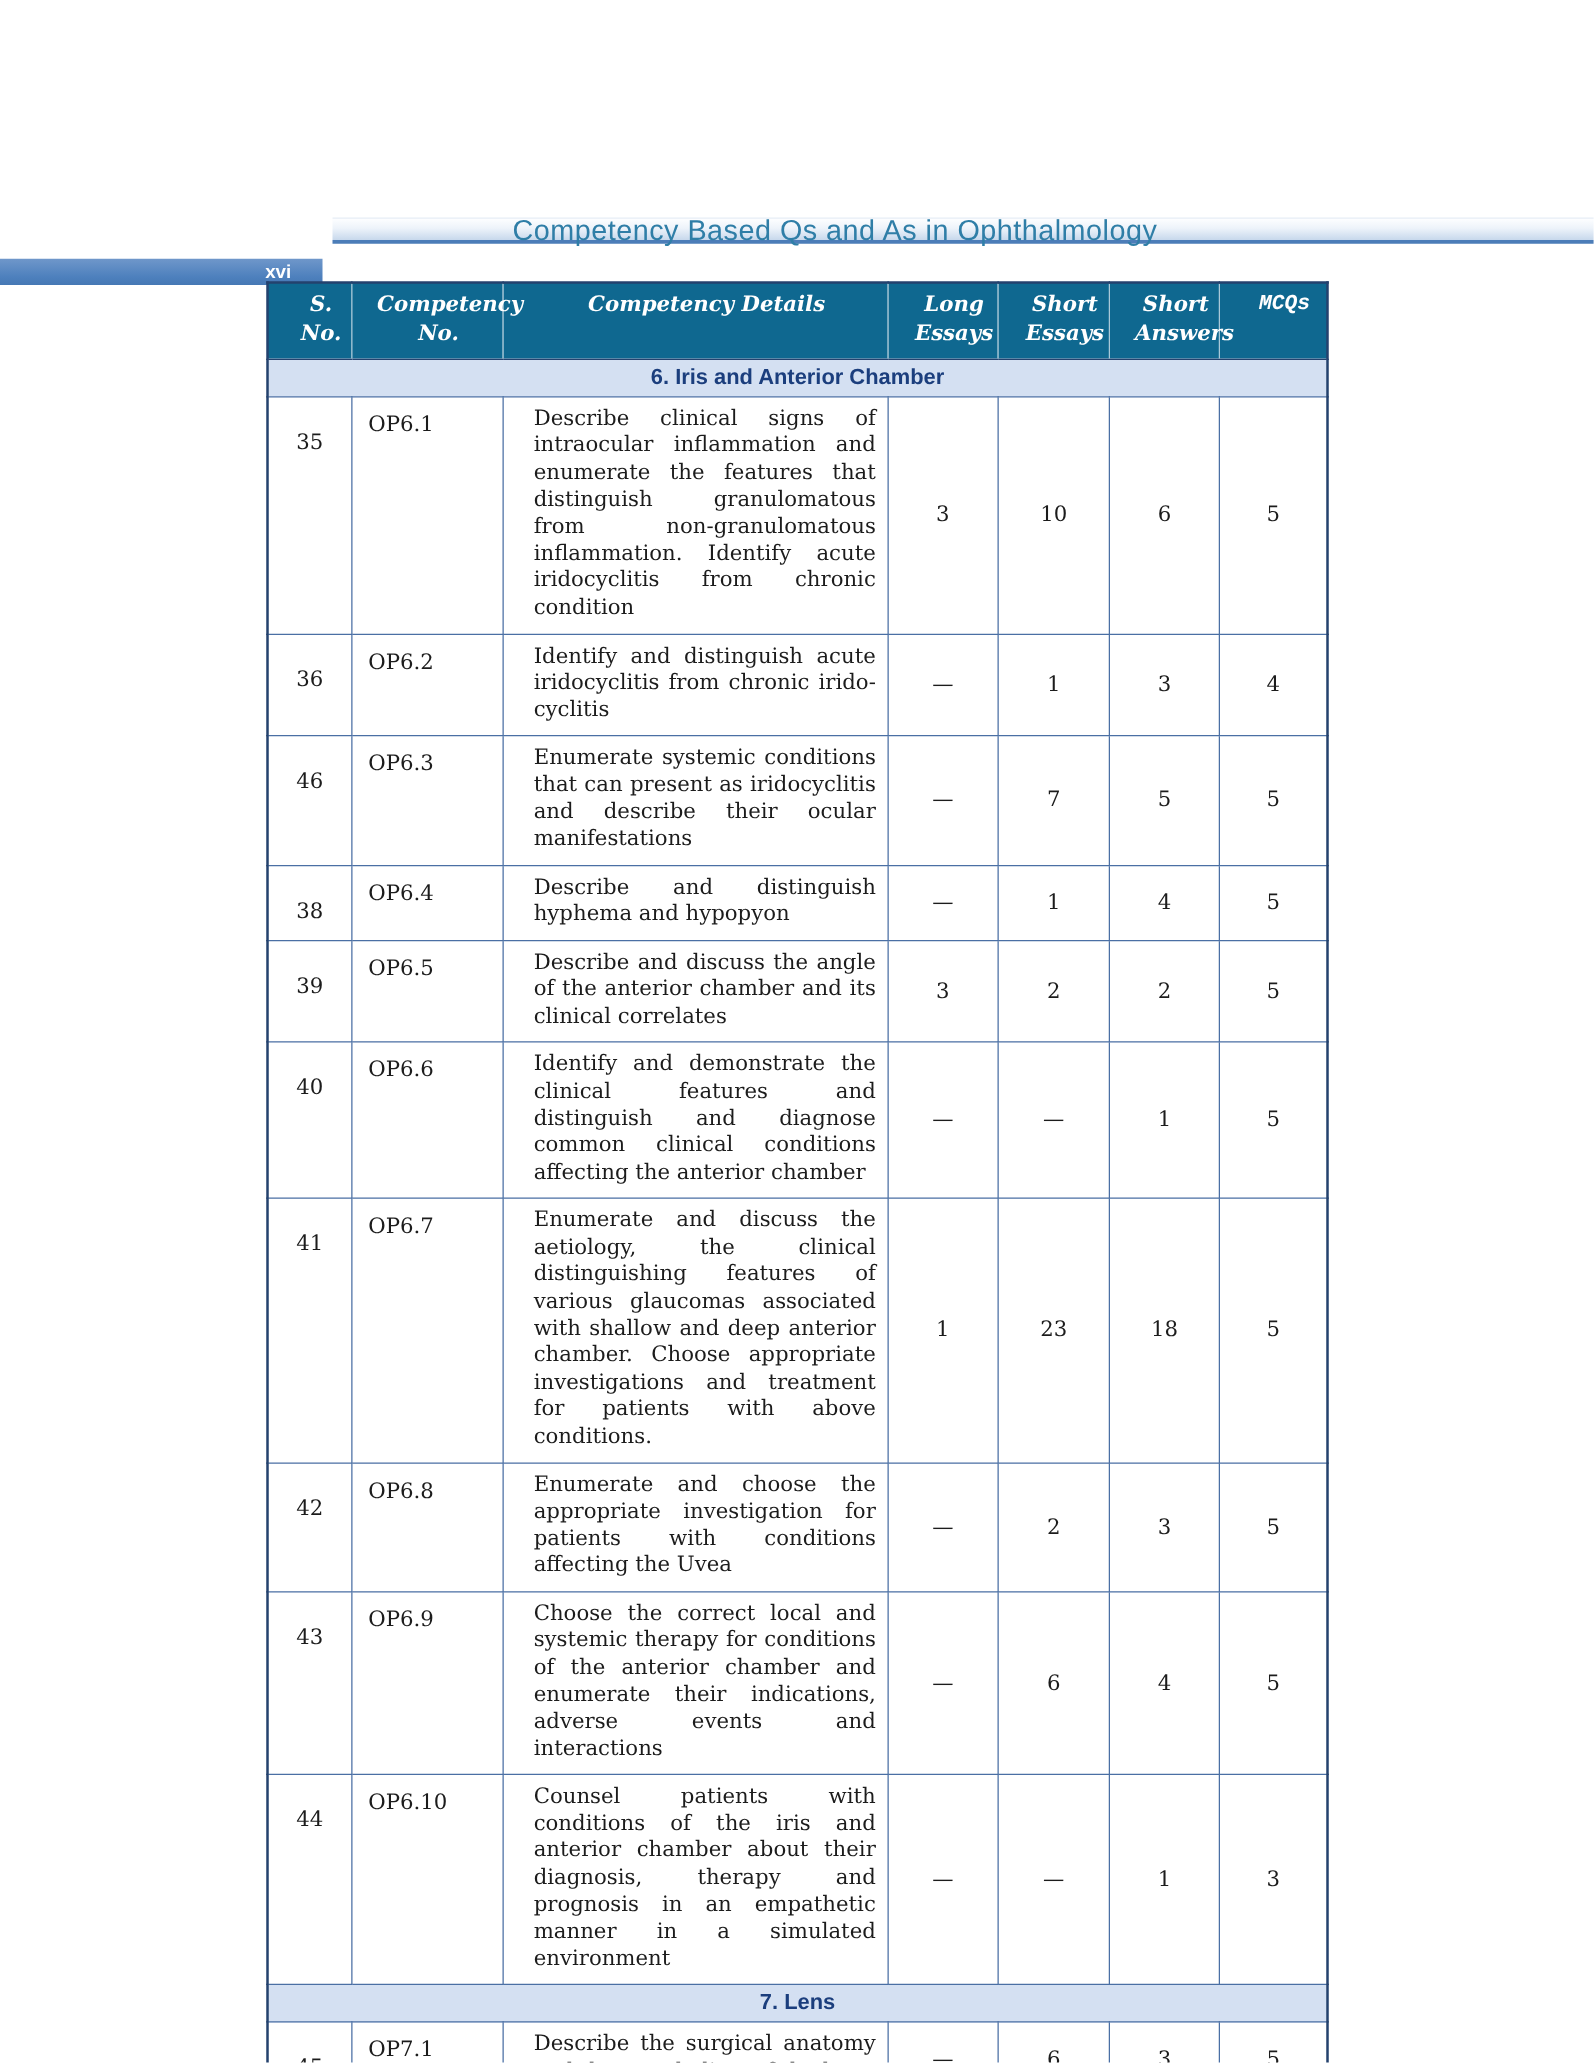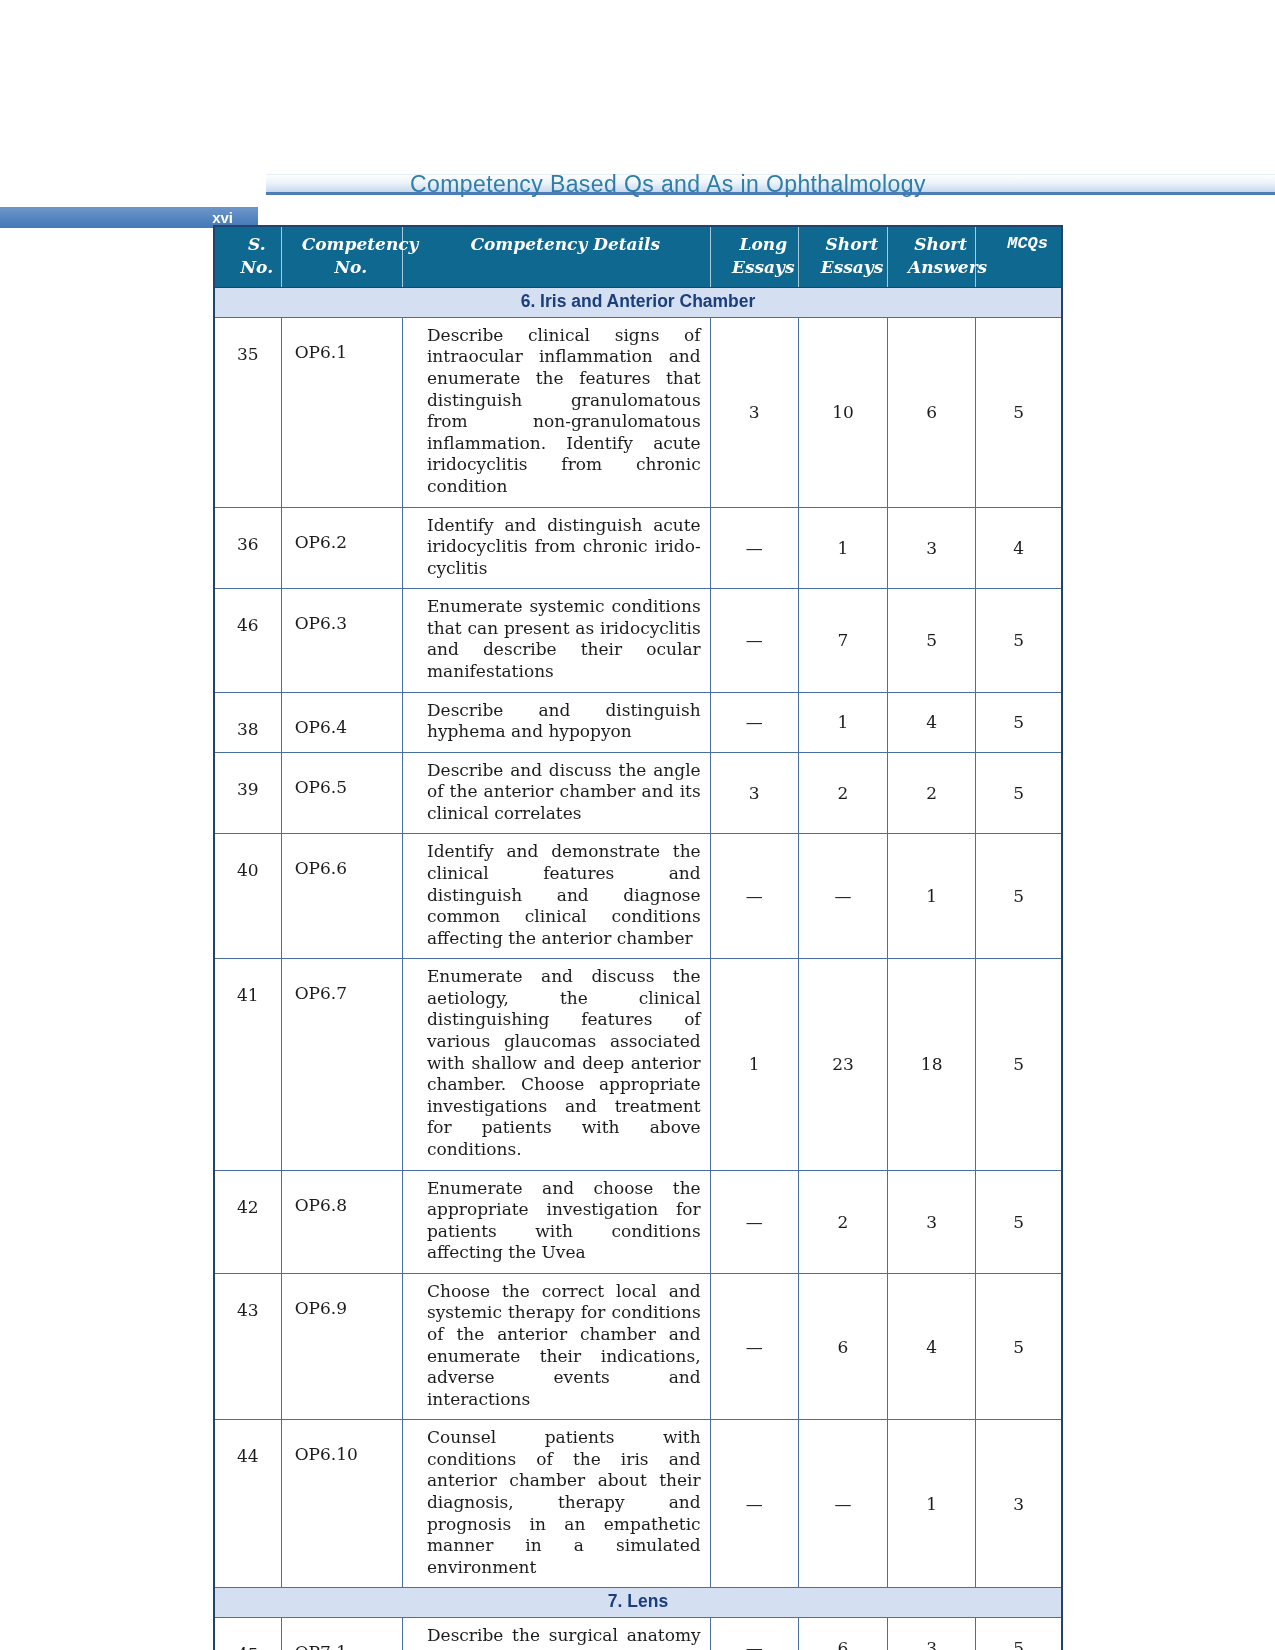--- a/index.html
+++ b/index.html
@@ -43,21 +43,21 @@
     border-right:1px solid #a9c8d8; border-bottom:1px solid #24426e;
   }
   .comp-table th:last-child { border-right:1px solid #24426e;font-family:Liberation Mono, monospace; }
   .comp-table td { border:1px solid #4a6fa4; font-size:17px; }
   .section-row td {
     background:#d4e0f2; color:#1b3e7d;
     font-family:"Liberation Sans", sans-serif; font-weight:bold; font-size:17.5px;
     text-align:center; padding:3px 2px 5px 2px;margin-top:20px;
   }
   .cell-sno  { text-align:center; vertical-align:top; padding-top:26px; }
-  .cell-comp { vertical-align:top; padding:24px 4px 6px 13px; }
+  .cell-comp { vertical-align:top; padding:12px 4px 6px 13px; }
   .cell-details {
     vertical-align:top; padding:7px 9px 9px 24px;
     line-height:1.27; text-align:justify;
   }
   .cell-num { text-align:center; vertical-align:middle; padding:6px 2px; }
 </style>
 </head>
 <body>
 
 <div class="running-head">

